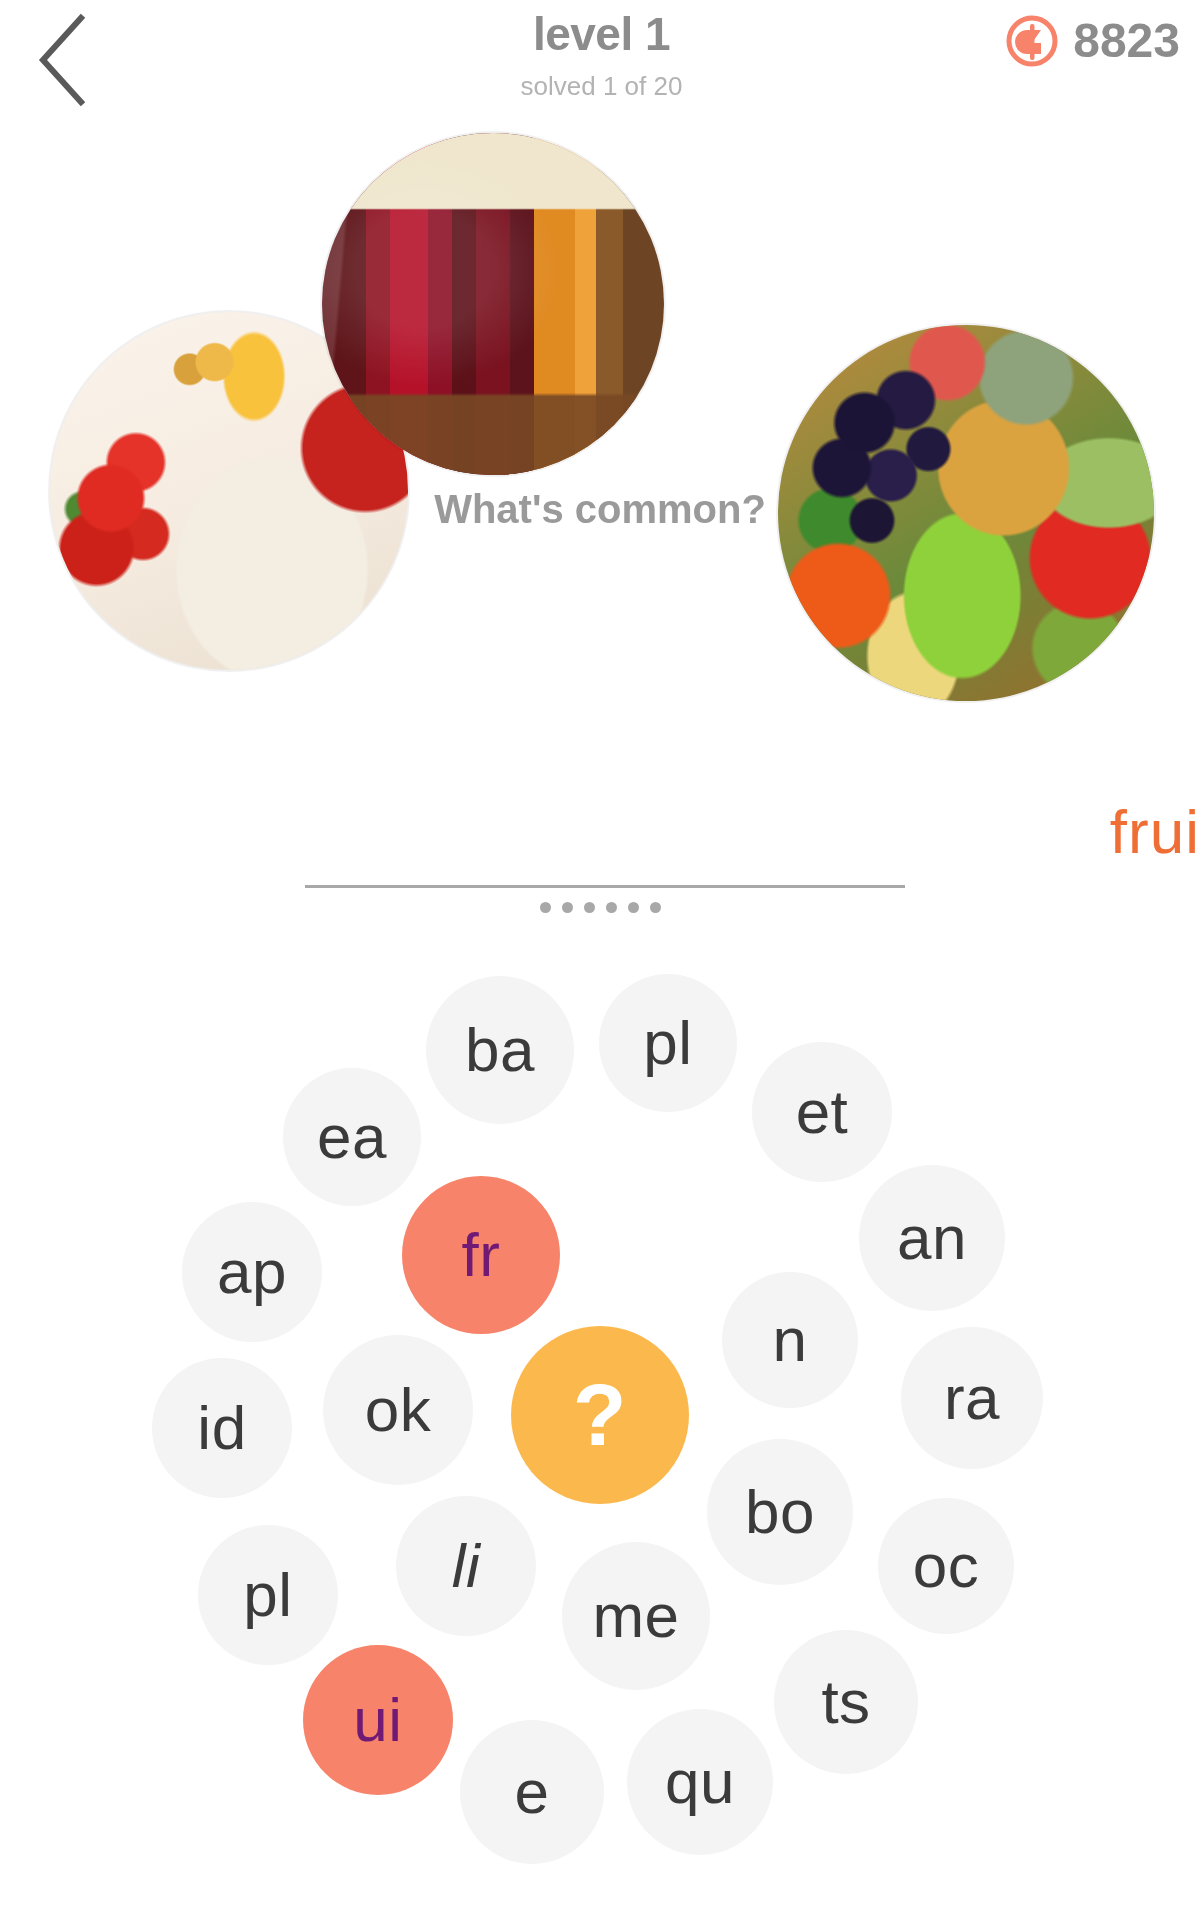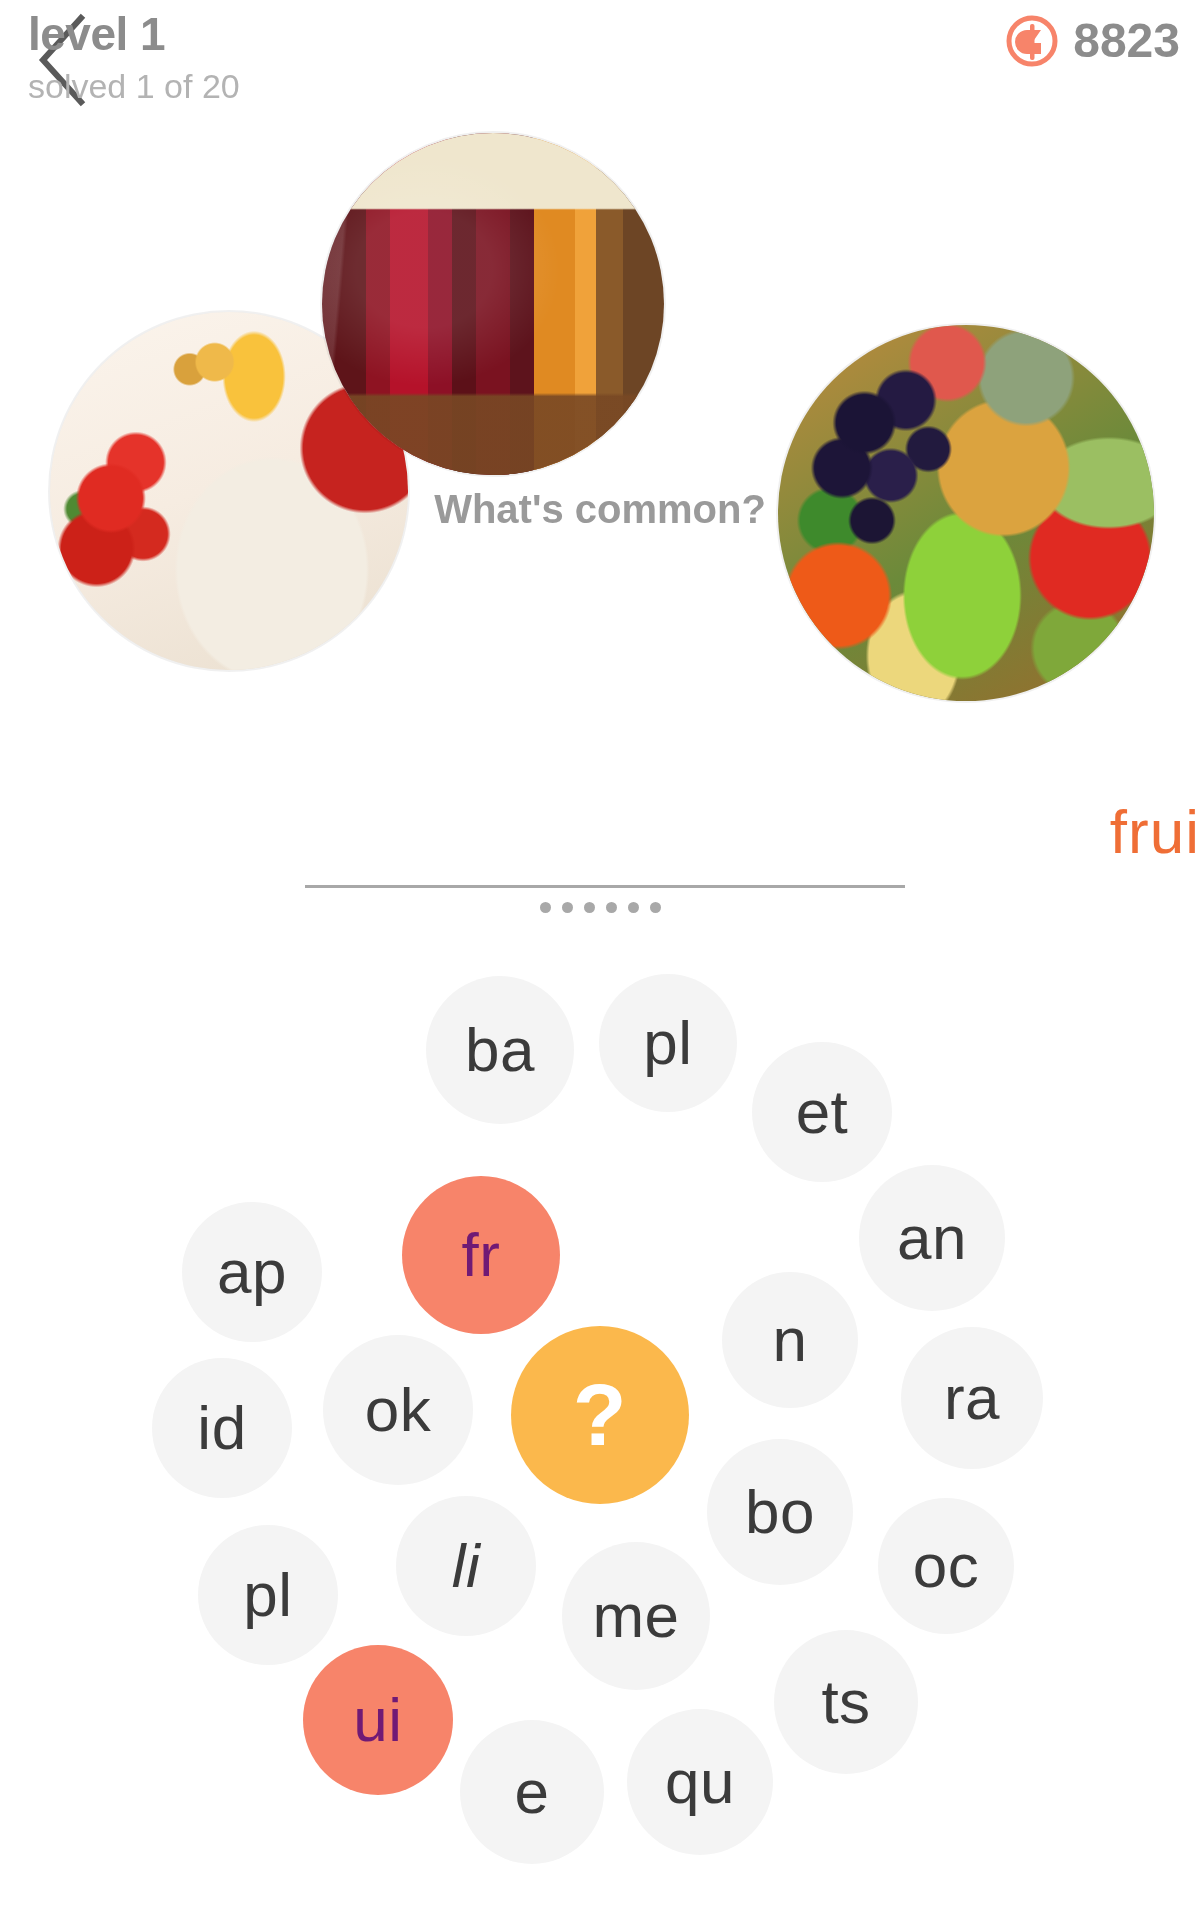--- a/index.html
+++ b/index.html
@@ -13,29 +13,29 @@
 
   
   .header { position: absolute; left: 0; top: 0; width: 1200px; height: 118px; }
   .back-btn {
     position: absolute; left: 18px; top: 10px; width: 90px; height: 100px;
     display: flex; align-items: center; justify-content: center; cursor: pointer;
   }
   .back-btn svg { display: block; }
   .title-block {
     position: absolute; left: 0; top: 8px; width: 1175px;
-    text-align: left;
+    text-align: center;
     padding-left: 28px;
   }
   .level-title {
     font-size: 46px; font-weight: bold; color: #8c8c8c;
     letter-spacing: -0.5px; line-height: 52px;
   }
   .level-sub {
-    font-size: 34px; font-weight: normal; color: #b3b3b3;
+    font-size: 26px; font-weight: normal; color: #b3b3b3;
     line-height: 44px; margin-top: 4px;
   }
   .coins {
     position: absolute; right: 20px; top: 14px;
     display: flex; align-items: center; gap: 14px;
   }
   .coin-icon { width: 54px; height: 54px; display: block; }
   .coin-count {
     font-size: 48px; font-weight: bold; color: #8c8c8c; line-height: 54px; text-align: right;
   }
@@ -215,20 +215,21 @@
         <i></i>
         <i></i>
         <i></i>
         <i></i>
       </div>
   </div>
 
   <div class="tiles" id="tiles">
       <div class="tile" style="width: 148px; height: 148px; left: 426px; top: 976px;">ba</div>
       <div class="tile" style="width: 138px; height: 138px; left: 599px; top: 974px;">pl</div>
+      <div class="tile" style="width: 138px; height: 138px; left: 283px; top: 1068px;">ea</div>
       <div class="tile" style="width: 140px; height: 140px; left: 752px; top: 1042px; text-align: center;">et</div>
       <div class="tile" style="width: 140px; height: 140px; left: 182px; top: 1202px;">ap</div>
       <div class="tile selected" style="width: 158px; height: 158px; left: 402px; top: 1176px;">fr</div>
       <div class="tile" style="width: 146px; height: 146px; left: 859px; top: 1165px;">an</div>
       <div class="tile" style="width: 140px; height: 140px; left: 152px; top: 1358px;">id</div>
       <div class="tile" style="width: 150px; height: 150px; left: 323px; top: 1335px;">ok</div>
       <div class="tile hint" style="width: 178px; height: 178px; left: 511px; top: 1326px;">?</div>
       <div class="tile" style="width: 136px; height: 136px; left: 722px; top: 1272px;">n</div>
       <div class="tile" style="width: 142px; height: 142px; left: 901px; top: 1327px;">ra</div>
       <div class="tile" style="width: 146px; height: 146px; left: 707px; top: 1439px;">bo</div>

